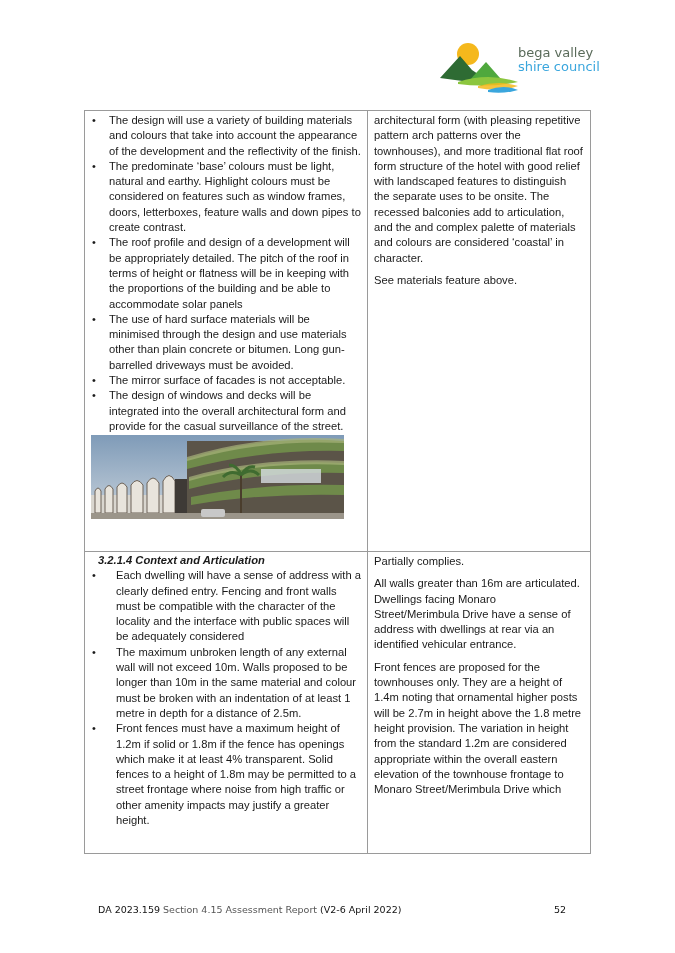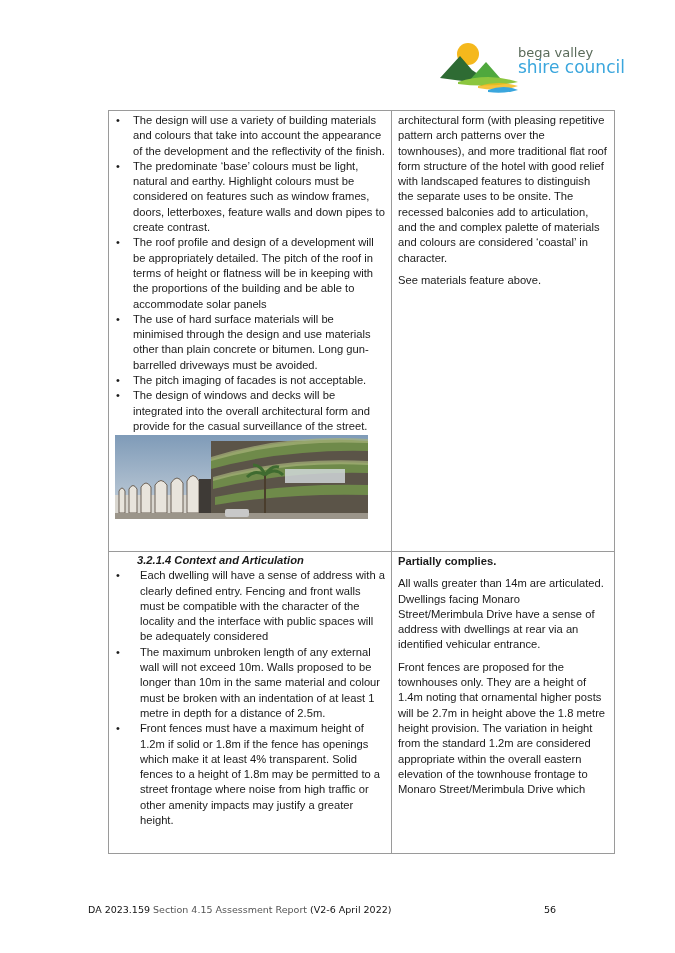--- a/index.html
+++ b/index.html
@@ -3,52 +3,52 @@
 <meta charset="utf-8">
 <style>
   html, body { margin: 0; padding: 0; background: #ffffff; }
   body {
     width: 675px; height: 953px; position: relative; overflow: hidden;
     font-family: "Liberation Sans", sans-serif; color: #1a1a1a;
   }
   .logo { position: absolute; left: 438px; top: 38px; width: 200px; height: 56px; }
   .logo-text { position: absolute; left: 80px; top: 8px; font-family: "DejaVu Sans", sans-serif; line-height: 14px; }
   .logo-line1 { font-size: 13px; color: #5a6b5a; letter-spacing: 0px; }
-  .logo-line2 { font-size: 17px; color: #3aa6dd; }
+  .logo-line2 { font-size: 13px; color: #3aa6dd; }
 
   table.req {
-    position: absolute; left: 108px; top: 110px; width: 497px;
+    position: absolute; left: 84px; top: 110px; width: 497px;
     border-collapse: collapse; table-layout: fixed;
   }
   table.req td {
     border: 1.3px solid #9a9a9a; vertical-align: top;
     font-size: 11.2px; line-height: 15.3px; color: #1a1a1a;
   }
   td.left { width: 271px; padding: 2px 4px 0 7px; }
   td.right { width: 210px; padding: 2px 6px 0 6px; }
   ul.bullets { margin: 0; padding: 0 0 0 17px; list-style: none; }
   ul.bullets li { position: relative; margin: 0; }
   ul.bullets li::before {
     content: "\2022"; position: absolute; left: -17px; top: 0; font-size: 11px;
   }
   .row1 td.left { height: 438px; }
   .row2 td.left { height: 300px; padding-top: 1px; }
-  .section-heading { font-weight: bold; font-style: italic; margin: 0 0 0 21px; }
+  .section-heading { font-weight: bold; font-style: italic; margin: 0 0 0 6px; }
   .row2 ul.bullets { padding-left: 24px; }
   .row2 ul.bullets li::before { left: -24px; }
   .para { margin: 0 0 7px 0; }
-  .bold { font-weight: bold; }
+  .bold { font-weight: normal; }
 
   .photo {
     display: block; width: 253px; height: 84px; margin: 1px 0 0 -1px;
     position: relative; overflow: hidden;
   }
 
   .footer {
-    position: absolute; left: 88px; top: 904px; width: 468px;
+    position: absolute; left: 98px; top: 904px; width: 468px;
     font-family: "DejaVu Sans", sans-serif; font-size: 9.5px; color: #111;
     display: flex; justify-content: space-between;
   }
   .footer .grey { color: #555; }
 </style>
 </head>
 <body>
 
 <div class="logo">
   <svg width="80" height="56" viewBox="0 0 80 56" style="position:absolute;left:0;top:0;">
@@ -67,21 +67,21 @@
 
 <table class="req">
   <tbody>
       <tr class="row1">
     <td class="left">
       <ul class="bullets">
         <li>The design will use a variety of building materials and colours that take into account the appearance of the development and the reflectivity of the finish.</li>
         <li>The predominate ‘base’ colours must be light, natural and earthy. Highlight colours must be considered on features such as window frames, doors, letterboxes, feature walls and down pipes to create contrast.</li>
         <li>The roof profile and design of a development will be appropriately detailed. The pitch of the roof in terms of height or flatness will be in keeping with the proportions of the building and be able to accommodate solar panels</li>
         <li>The use of hard surface materials will be minimised through the design and use materials other than plain concrete or bitumen. Long gun-barrelled driveways must be avoided.</li>
-        <li>The pitch imaging of facades is not acceptable.</li>
+        <li>The mirror surface of facades is not acceptable.</li>
         <li>The design of windows and decks will be integrated into the overall architectural form and provide for the casual surveillance of the street.</li>
       </ul>
       <div class="photo" title="Rendering of townhouses with arched facades and a multi-storey hotel with landscaped balconies">
         <svg width="253" height="84" viewBox="0 0 253 84">
           <defs>
             <linearGradient id="sky" x1="0" y1="0" x2="0" y2="1">
               <stop offset="0" stop-color="#7f9bb8"></stop>
               <stop offset="1" stop-color="#c9d3dc"></stop>
             </linearGradient>
           </defs>
@@ -123,27 +123,27 @@
     <td class="left">
       <div class="section-heading">3.2.1.4  Context and Articulation</div>
       <ul class="bullets">
         <li>Each dwelling will have a sense of address with a clearly defined entry. Fencing and front walls must be compatible with the character of the locality and the interface with public spaces will be adequately considered</li>
         <li>The maximum unbroken length of any external wall will not exceed 10m. Walls proposed to be longer than 10m in the same material and colour must be broken with an indentation of at least 1 metre in depth for a distance of 2.5m.</li>
         <li>Front fences must have a maximum height of 1.2m if solid or 1.8m if the fence has openings which make it at least 4% transparent. Solid fences to a height of 1.8m may be permitted to a street frontage where noise from high traffic or other amenity impacts may justify a greater height.</li>
       </ul>
     </td>
     <td class="right">
       <p class="para bold">Partially complies.</p>
-      <p class="para">All walls greater than 14m are articulated.  Dwellings facing Monaro Street/Merimbula Drive have a sense of address with dwellings at rear via an identified vehicular entrance.</p>
+      <p class="para">All walls greater than 16m are articulated.  Dwellings facing Monaro Street/Merimbula Drive have a sense of address with dwellings at rear via an identified vehicular entrance.</p>
       <p class="para" style="margin-bottom:0">Front fences are proposed for the townhouses only.  They are a height of 1.4m noting that ornamental higher posts will be 2.7m in height above the 1.8 metre height provision.  The variation in height from the standard 1.2m are considered appropriate within the overall eastern elevation of the townhouse frontage to Monaro Street/Merimbula Drive which</p>
     </td>
   </tr>
 </tbody>
   </table>
 
 <div class="footer">
   <div>
     <span>DA 2023.159</span>
     <span class="grey">Section 4.15 Assessment Report</span>
     <span>(V2-6 April 2022)</span>
   </div>
-  <div>56</div>
+  <div>52</div>
 </div>
 
 </body></html>

